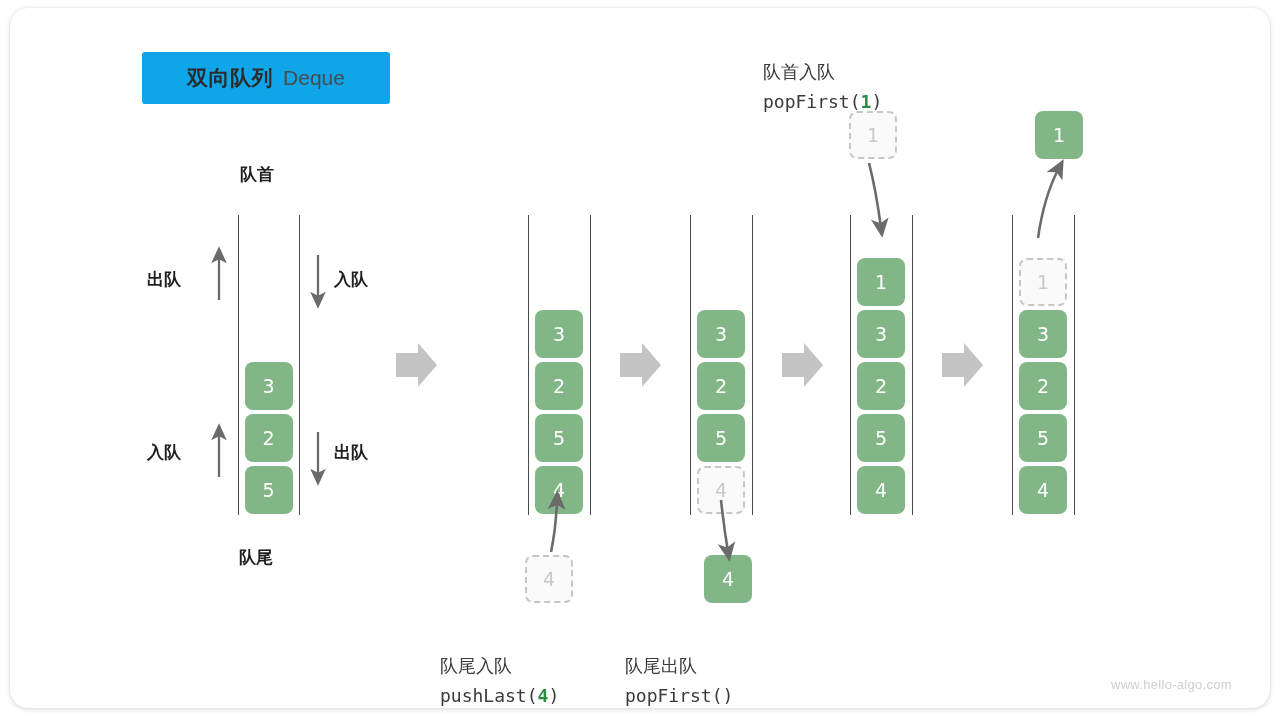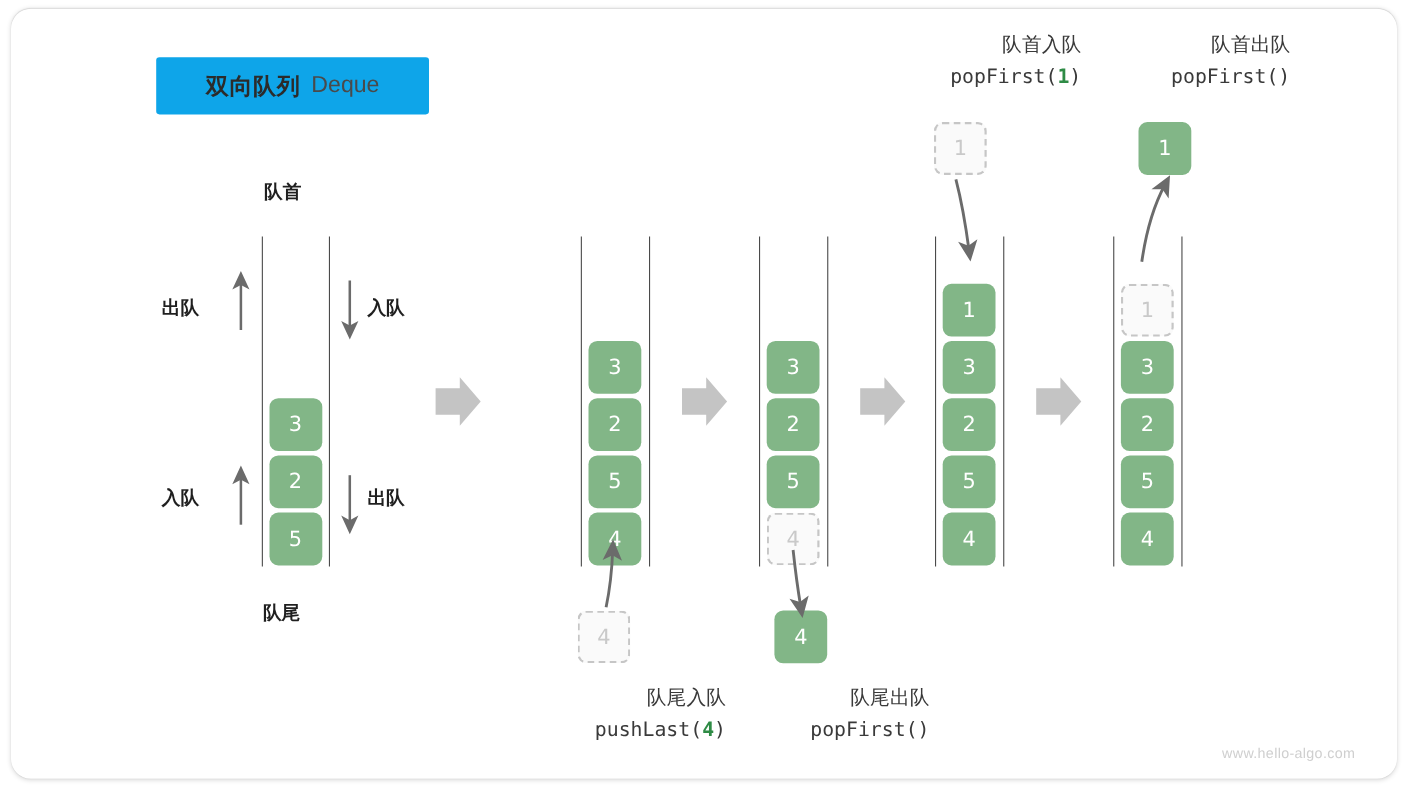--- a/index.html
+++ b/index.html
@@ -10,21 +10,21 @@
   .ttlbox{position:absolute;left:142px;top:52px;width:248px;height:52px;background:#0ea5e9;
           border-radius:3px;display:flex;align-items:center;justify-content:center;}
   .ttl-cn{font-size:21px;font-weight:bold;color:#2b2b2b;letter-spacing:.5px;}
   .ttl-en{font-size:21px;color:#4a4a4a;font-family:Liberation Sans, sans-serif;margin-left:10px;}
   .rail{position:absolute;width:1px;background:#4a4a4a;}
   .box{position:absolute;width:48px;height:48px;border-radius:8px;background:#82b687;
        display:flex;align-items:center;justify-content:center;color:#fff;font-size:19px;
        font-family:"DejaVu Sans","Liberation Sans",sans-serif;box-sizing:border-box;}
   .box.ghost{background:#fafafa;border:2px dashed #c6c6c6;color:#c9c9c9;}
   .cnlbl{position:absolute;font-size:17px;font-weight:bold;color:#1f1f1f;white-space:nowrap;}
-  .caption{position:absolute;text-align:right;white-space:nowrap;}
+  .caption{position:absolute;text-align:left;white-space:nowrap;margin-top:32px;}
   .cap-cn{font-size:18px;color:#3a3a3a;font-family:"DejaVu Sans","Liberation Sans",sans-serif;}
   .cap-code{font-size:18px;color:#3a3a3a;font-family:"DejaVu Sans Mono","Liberation Mono",monospace;margin-top:7px;}
   .cap-code b{color:#2e8b45;font-weight:bold;}
   .wm{position:absolute;right:48px;bottom:28px;font-size:13px;color:#cfcfcf;
       font-family:Liberation Sans, sans-serif;letter-spacing:.3px;}
   svg.ov{position:absolute;left:0;top:0;width:1280px;height:720px;pointer-events:none;}
 </style>
 </head>
 <body>
 
@@ -43,26 +43,20 @@
   <div class="cnlbl" style="left:147px;top:441px;">入队</div>
   <div class="cnlbl" style="left:334px;top:441px;">出队</div>
 
   <div class="caption" style="left:763px;top:28px;width:220px;">
     <div class="cap-cn">队首入队</div>
     <div class="cap-code">
       <span>popFirst(</span><b>1</b><span>)</span>
     </div>
   </div>
 
-  <div class="caption" style="left:953px;top:28px;width:220px;">
-    <div class="cap-cn">队首出队</div>
-    <div class="cap-code">
-      <span>popFirst(</span><b></b><span>)</span>
-    </div>
-  </div>
 
   <div class="caption" style="left:440px;top:622px;width:220px;">
     <div class="cap-cn">队尾入队</div>
     <div class="cap-code">
       <span>pushLast(</span><b>4</b><span>)</span>
     </div>
   </div>
 
   <div class="caption" style="left:625px;top:622px;width:220px;">
     <div class="cap-cn">队尾出队</div>

